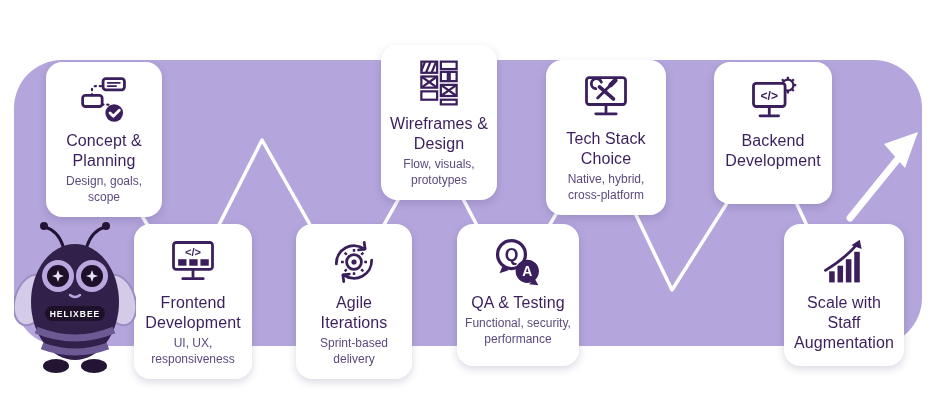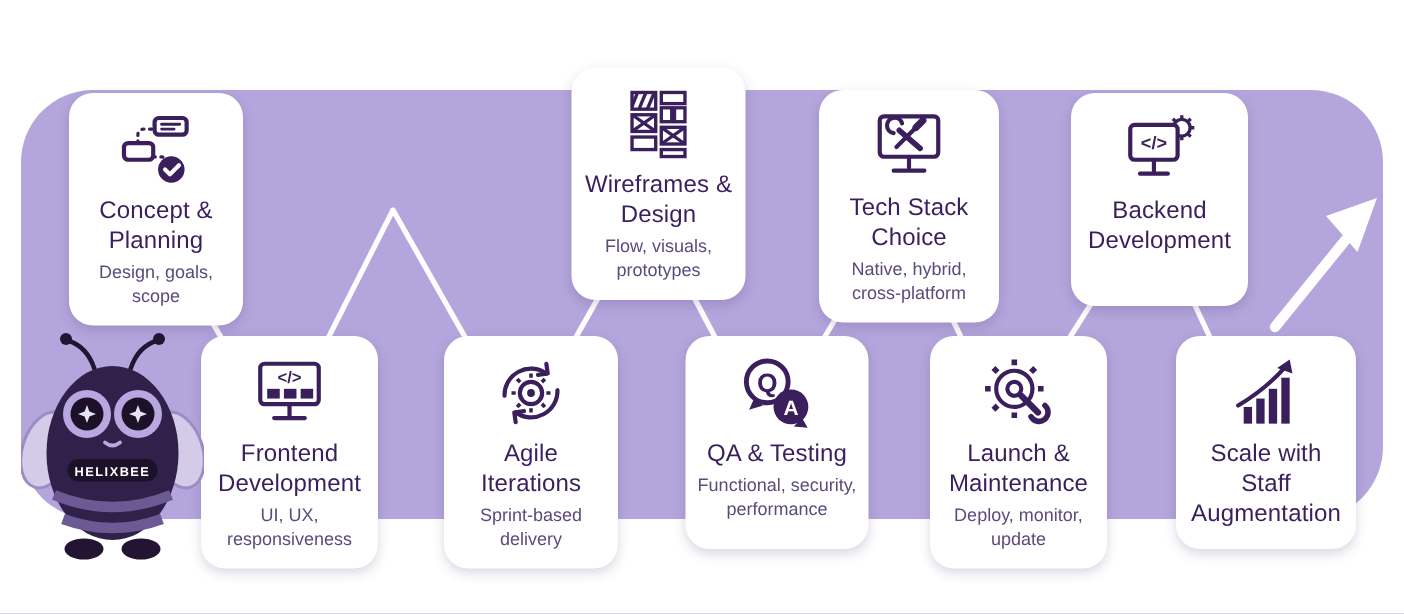--- a/index.html
+++ b/index.html
@@ -188,37 +188,20 @@
         <text x="21" y="27" font-size="19" font-weight="bold" fill="#3a1f5c" text-anchor="middle" font-family="Liberation Sans, sans-serif">Q</text>
         <path d="M46 46 l4 7 l-10 -1 z" fill="#3a1f5c"></path>
         <circle cx="38" cy="38" r="12.5" fill="#3a1f5c"></circle>
         <text x="38" y="43.5" font-size="15" font-weight="bold" fill="#ffffff" text-anchor="middle" font-family="Liberation Sans, sans-serif">A</text>
       </svg>
     </div>
     <div class="title">QA &amp; Testing</div>
     <div class="subtitle">Functional, security, performance</div>
   </div>
 
-  <div class="card" style="left:620px; top:224px; width:104px;">
-    <div class="icon">
-      <svg viewBox="0 0 56 56">
-        <g fill="none" stroke="#3a1f5c" stroke-width="3">
-          <circle cx="25" cy="25" r="13"></circle>
-          <circle cx="25" cy="25" r="5"></circle>
-          <path d="M25 8 v-4 M25 42 v4 M8 25 h-4 M42 25 h4 M13 13 l-3 -3 M37 37 l3 3 M37 13 l3 -3 M13 37 l-3 3" stroke-width="4"></path>
-        </g>
-        <g fill="none" stroke="#3a1f5c" stroke-linecap="round">
-          <line x1="30" y1="30" x2="42" y2="42" stroke-width="4.5"></line>
-          <path d="M47 37 a6.5 6.5 0 1 1 -10 8" stroke-width="4"></path>
-        </g>
-      </svg>
-    </div>
-    <div class="title">Launch &amp; Maintenance</div>
-    <div class="subtitle">Deploy, monitor, update</div>
-  </div>
 
   <div class="card" style="left:784px; top:224px; width:106px;">
     <div class="icon">
       <svg viewBox="0 0 56 56">
         <g fill="#3a1f5c">
           <rect x="12" y="38" width="6" height="12"></rect>
           <rect x="21" y="32" width="6" height="18"></rect>
           <rect x="30" y="25" width="6" height="25"></rect>
           <rect x="39" y="17" width="6" height="33"></rect>
         </g>

